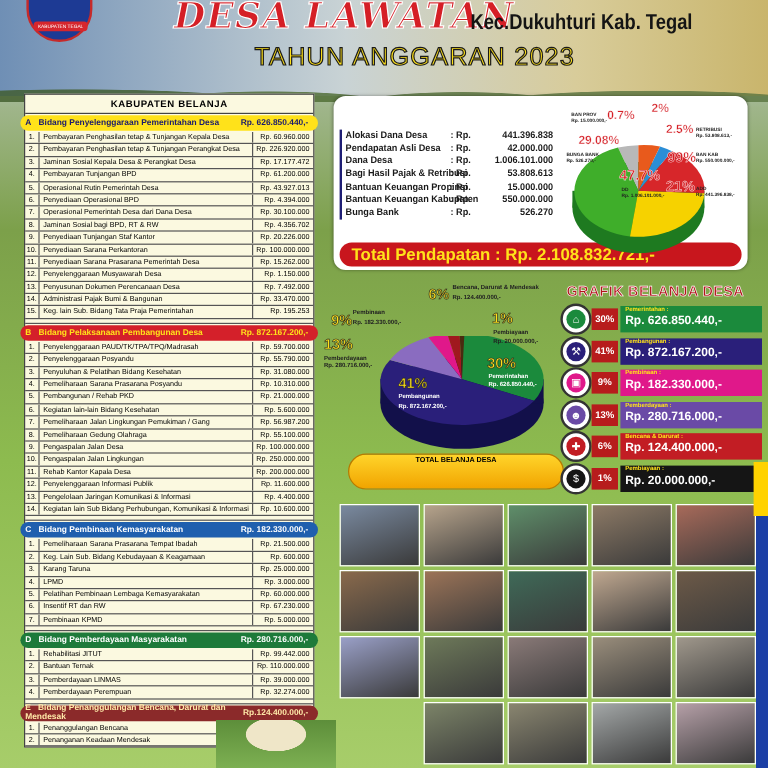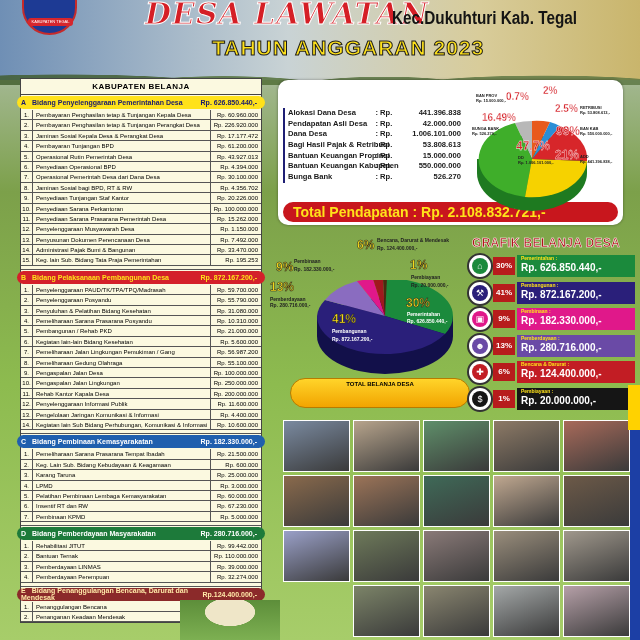--- a/index.html
+++ b/index.html
@@ -4,21 +4,21 @@
 <style>
 *{box-sizing:border-box;margin:0;padding:0}
 body{width:640px;height:640px;overflow:hidden;font-family:"Liberation Sans",sans-serif;position:relative;
 background:linear-gradient(180deg,#8fa9c4 0%,#b9c7c9 8%,#9fb58a 14%,#7ca04a 30%,#8dbb4f 60%,#a7cd6a 100%);}
 .sky{position:absolute;left:0;top:0;width:640px;height:80px;background:linear-gradient(90deg,#6f8fb5 0%,#c9d3d5 45%,#d8cc9a 75%,#c9b56c 100%);}
 .trees{position:absolute;left:0;top:45px;width:640px;height:40px;background:radial-gradient(ellipse at 10% 100%,#3f5b2a 0 18%,transparent 19%),radial-gradient(ellipse at 35% 100%,#4d6b31 0 15%,transparent 16%),radial-gradient(ellipse at 60% 100%,#53703a 0 14%,transparent 15%),radial-gradient(ellipse at 85% 100%,#5a7540 0 16%,transparent 17%);opacity:.8}
 .logo{position:absolute;left:22px;top:-10px;width:55px;height:45px;background:#1d3a94;border-radius:0 0 28px 28px;border:2px solid #c62a2a}
 .logo span{position:absolute;left:4px;top:26px;width:45px;height:8px;background:#d6262d;color:#fff;font-size:4px;text-align:center;border-radius:3px;line-height:8px}
 .title{position:absolute;left:145px;top:-4px;font-family:"DejaVu Serif",serif;font-style:italic;font-weight:bold;font-size:30px;color:#d51f26;-webkit-text-stroke:1px #fff;letter-spacing:1px}
 .sub{position:absolute;left:392px;top:8px;font-family:"Liberation Sans",sans-serif;font-weight:bold;font-size:18px;color:#141414;transform:scaleX(.85);transform-origin:left}
-.year{position:absolute;left:212px;top:36px;font-weight:bold;font-size:21px;color:#ffe21a;-webkit-text-stroke:1px #1a1a1a;letter-spacing:1px}
+.year{position:absolute;left:212px;top:36px;font-weight:normal;font-size:21px;color:#ffe21a;-webkit-text-stroke:1px #1a1a1a;letter-spacing:1px}
 
 .left{position:absolute;left:20px;top:78px;width:242px;background:#fbf9e0;border:1px solid #444;}
 .lhead{text-align:center;font-weight:bold;font-size:8px;padding:3px 0;border-bottom:1px solid #444;letter-spacing:.5px}
 .sec{display:flex;justify-content:space-between;align-items:center;height:13px;margin:1px -4px;padding:0 8px 0 4px;font-weight:bold;font-size:7px;border-radius:7px;}
 .sec .lt{margin-right:6px}
 .row{display:flex;height:10.4px;font-size:6px;border-bottom:1px solid #555;line-height:10px;white-space:nowrap;overflow:hidden}
 .row .n{width:12px;text-align:center;border-right:1px solid #555}
 .row .d{flex:1;padding-left:3px;border-right:1px solid #555;overflow:hidden}
 .row .v{width:50px;text-align:right;padding-right:3px}
 .gap{height:4px;border-bottom:1px solid #555}
@@ -370,21 +370,21 @@
 <div class="tiny" style="left:580px;top:131px">Rp. 550.000.000,-</div>
 <div class="lbl" style="left:555px;top:103px;font-size:10px">2.5%</div>
 <div class="tiny" style="left:580px;top:105px">RETRIBUSI</div>
 <div class="tiny" style="left:580px;top:110px">Rp. 53.808.613,-</div>
 <div class="lbl" style="left:543px;top:85px;font-size:10px">2%</div>
 <div class="tiny" style="left:562px;top:86px;color:#fff">PAD</div>
 <div class="tiny" style="left:562px;top:91px;color:#fff">Rp. 42.000.000,-</div>
 <div class="lbl" style="left:506px;top:91px;font-size:10px">0.7%</div>
 <div class="tiny" style="left:476px;top:93px">BAN PROV</div>
 <div class="tiny" style="left:476px;top:98px">Rp. 15.000.000,-</div>
-<div class="lbl" style="left:482px;top:112px;font-size:10px">16.49%</div>
+<div class="lbl" style="left:482px;top:112px;font-size:10px">29.08%</div>
 <div class="tiny" style="left:472px;top:126px">BUNGA BANK</div>
 <div class="tiny" style="left:472px;top:131px">Rp. 526.270,-</div>
 
 <svg class="pie2" width="150" height="100" viewBox="0 0 150 100">
   <ellipse cx="70" cy="56" rx="68" ry="38" fill="#12104a"></ellipse>
   <rect x="2" y="36" width="136" height="20" fill="#12104a"></rect>
   <path d="M70 36 L70 -2 A68 38 0 0 1 138 36 A68 38 0 0 1 130 54 Z" fill="#1b8a3c"></path>
   <path d="M70 36 L130 54 A68 38 0 0 1 2 36 A68 38 0 0 1 10 20 Z" fill="#2a1f7a"></path>
   <path d="M70 36 L10 20 A68 38 0 0 1 42 1 Z" fill="#8a6cc0"></path>
   <path d="M70 36 L42 1 A68 38 0 0 1 58 -1 Z" fill="#e0188a"></path>

